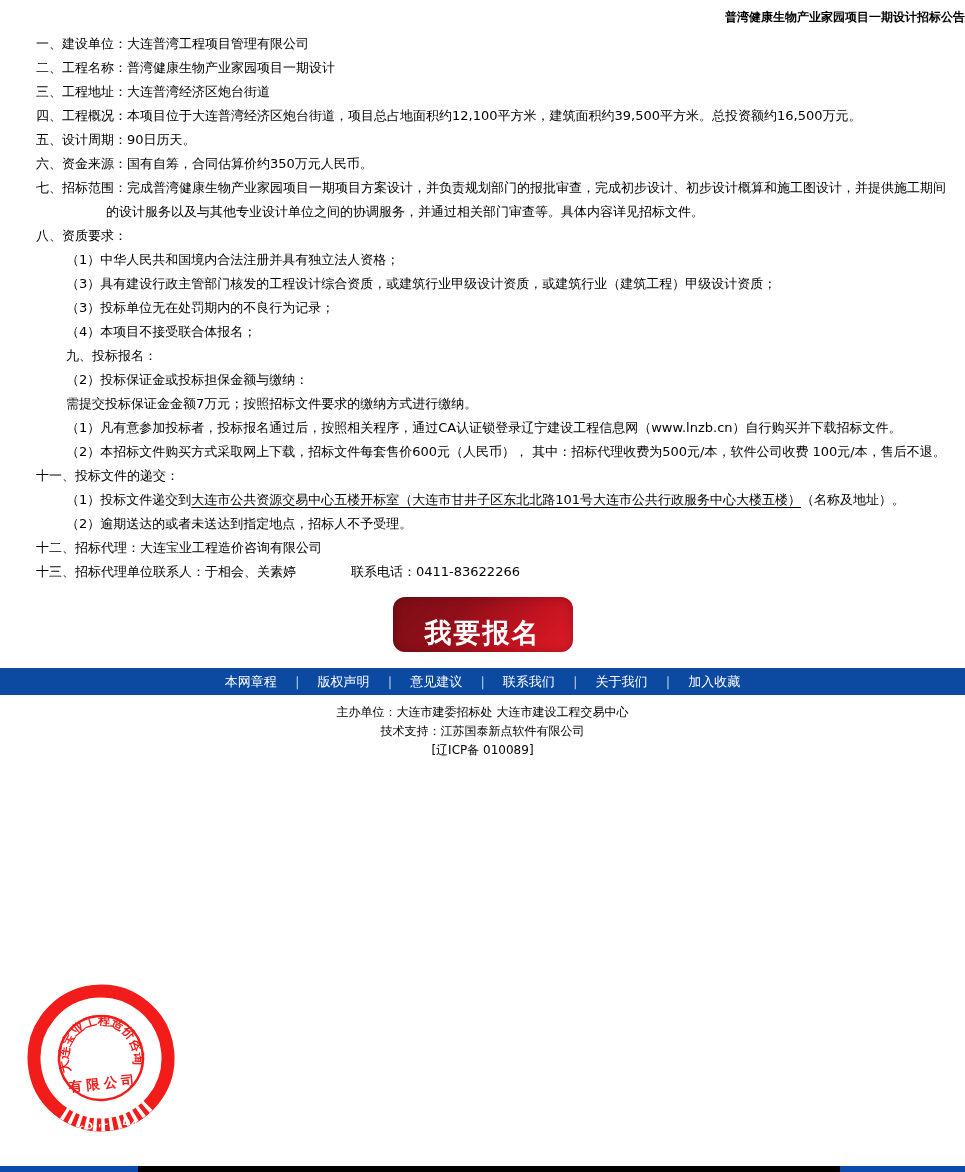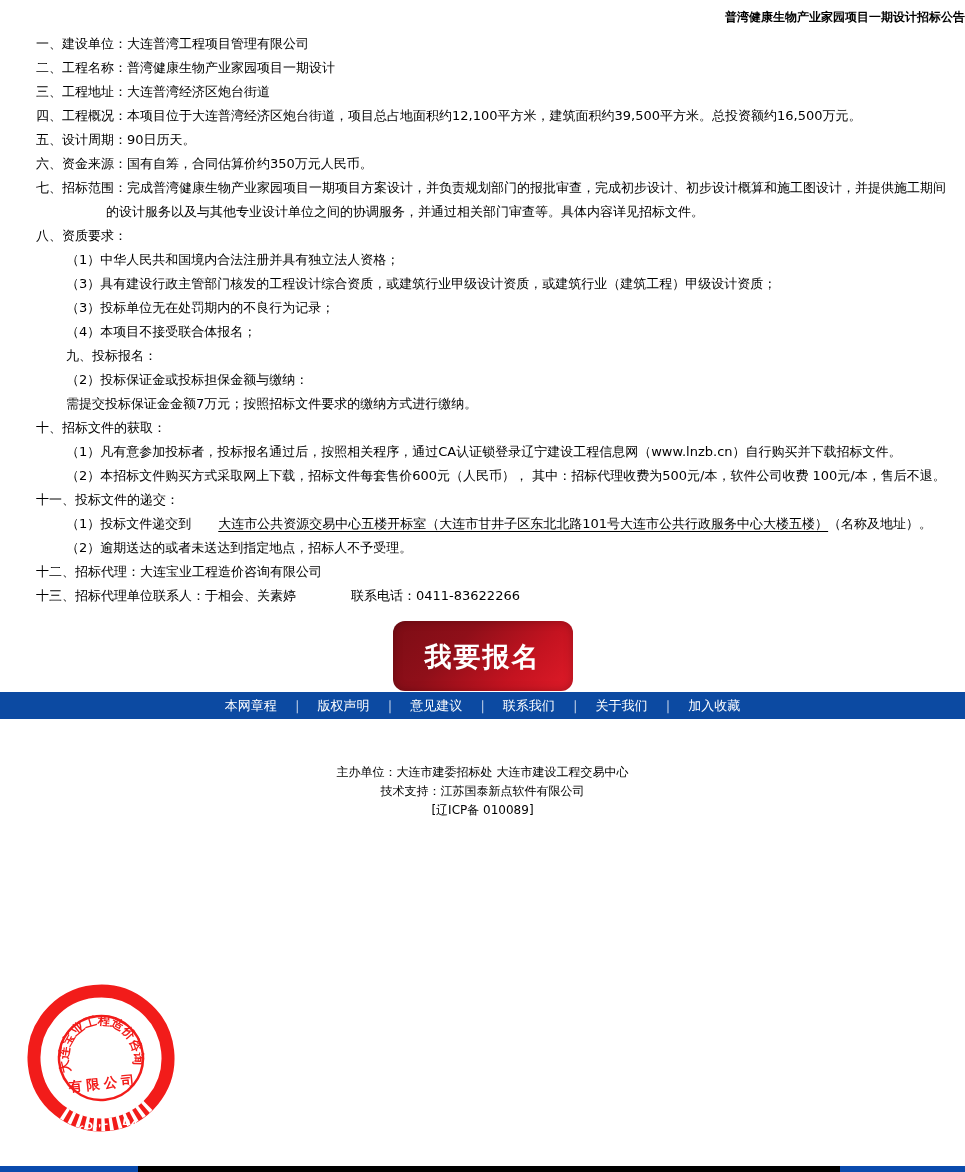--- a/index.html
+++ b/index.html
@@ -5,33 +5,33 @@
   html,body{margin:0;padding:0;background:#fff;}
   .page{position:relative;width:965px;height:1172px;background:#fff;overflow:hidden;
         font-family:"DejaVu Sans",sans-serif;color:#000;}
   .doc-title{margin:0;padding-top:9px;text-align:right;font-size:12px;font-weight:bold;}
   .doc{padding:6px 14px 0 36px;font-size:13px;line-height:24px;}
   .doc p{margin:0;}
   .ind0{}
   .hang40{padding-left:40px;text-indent:-40px;}
   .hang70{padding-left:70px;text-indent:-70px;}
   .sub{text-indent:30px;}
-  .uline{text-decoration:underline;text-underline-offset:3px;padding-left:27px;}
+  .uline{text-decoration:underline;text-underline-offset:3px;}
   .gap{display:inline-block;width:55px;}
   .signup-row{text-align:center;margin-top:13px;}
-  .signup-btn{display:inline-block;width:180px;height:70px;line-height:70px;border:none;
+  .signup-btn{display:inline-block;width:180px;height:55px;line-height:70px;border:none;
       border-radius:12px;color:#fff;font-size:27px;font-weight:bold;letter-spacing:2px;
       font-family:"DejaVu Sans",sans-serif;cursor:pointer;
       background:linear-gradient(135deg,#7c0d15 0%,#8f0f19 35%,#c41320 70%,#e01b28 100%);
       box-shadow:inset 0 0 10px rgba(0,0,0,.25);}
-  .links-band{margin-top:1px;height:27px;background:#0c4aa2;display:flex;align-items:center;
+  .links-band{margin-top:16px;height:27px;background:#0c4aa2;display:flex;align-items:center;
       justify-content:center;color:#fff;font-size:13px;}
   .links-band .lnk{padding:0 14px;cursor:pointer;white-space:nowrap;}
   .links-band .sep{opacity:.9;}
-  .footer-info{text-align:center;font-size:12px;line-height:19px;padding-top:8px;margin-top:36px;}
+  .footer-info{text-align:center;font-size:12px;line-height:19px;padding-top:8px;}
   .bottom-bar{position:absolute;left:0;bottom:0;width:965px;height:6px;display:flex;}
   .bb-blue-l{width:138px;background:#0a4bad;}
   .bb-black{flex:1;background:#000;}
   .bb-blue-r{width:125px;background:#0a4bad;}
   .stamp{position:absolute;left:22px;top:984px;width:158px;height:152px;z-index:5;}
 </style>
 </head>
 <body>
 
 <div class="page">
@@ -47,21 +47,20 @@
     <p class="ind0">六、资金来源：国有自筹，合同估算价约350万元人民币。</p>
     <p class="hang70">七、招标范围：完成普湾健康生物产业家园项目一期项目方案设计，并负责规划部门的报批审查，完成初步设计、初步设计概算和施工图设计，并提供施工期间的设计服务以及与其他专业设计单位之间的协调服务，并通过相关部门审查等。具体内容详见招标文件。</p>
     <p class="ind0">八、资质要求：</p>
     <p class="sub">（1）中华人民共和国境内合法注册并具有独立法人资格；</p>
     <p class="sub">（3）具有建设行政主管部门核发的工程设计综合资质，或建筑行业甲级设计资质，或建筑行业（建筑工程）甲级设计资质；</p>
     <p class="sub">（3）投标单位无在处罚期内的不良行为记录；</p>
     <p class="sub">（4）本项目不接受联合体报名；</p>
     <p class="sub">九、投标报名：</p>
     <p class="sub">（2）投标保证金或投标担保金额与缴纳：</p>
     <p class="sub">需提交投标保证金金额7万元；按照招标文件要求的缴纳方式进行缴纳。</p>
-    <p class="ind0">十、招标文件的获取：</p>
     <p class="sub">（1）凡有意参加投标者，投标报名通过后，按照相关程序，通过CA认证锁登录辽宁建设工程信息网（www.lnzb.cn）自行购买并下载招标文件。</p>
     <p class="sub">（2）本招标文件购买方式采取网上下载，招标文件每套售价600元（人民币）， 其中：招标代理收费为500元/本，软件公司收费 100元/本，售后不退。</p>
     <p class="ind0">十一、投标文件的递交：</p>
     <p class="sub"><span>（1）投标文件递交到</span><span class="uline">大连市公共资源交易中心五楼开标室（大连市甘井子区东北北路101号大连市公共行政服务中心大楼五楼）</span><span>（名称及地址）。</span></p>
     <p class="sub">（2）逾期送达的或者未送达到指定地点，招标人不予受理。</p>
     <p class="ind0">十二、招标代理：大连宝业工程造价咨询有限公司</p>
     <p class="ind0"><span>十三、招标代理单位联系人：于相会、关素婷</span><span class="gap"></span><span>联系电话：0411-83622266</span></p>
   </div>
 
   <div class="signup-row">

